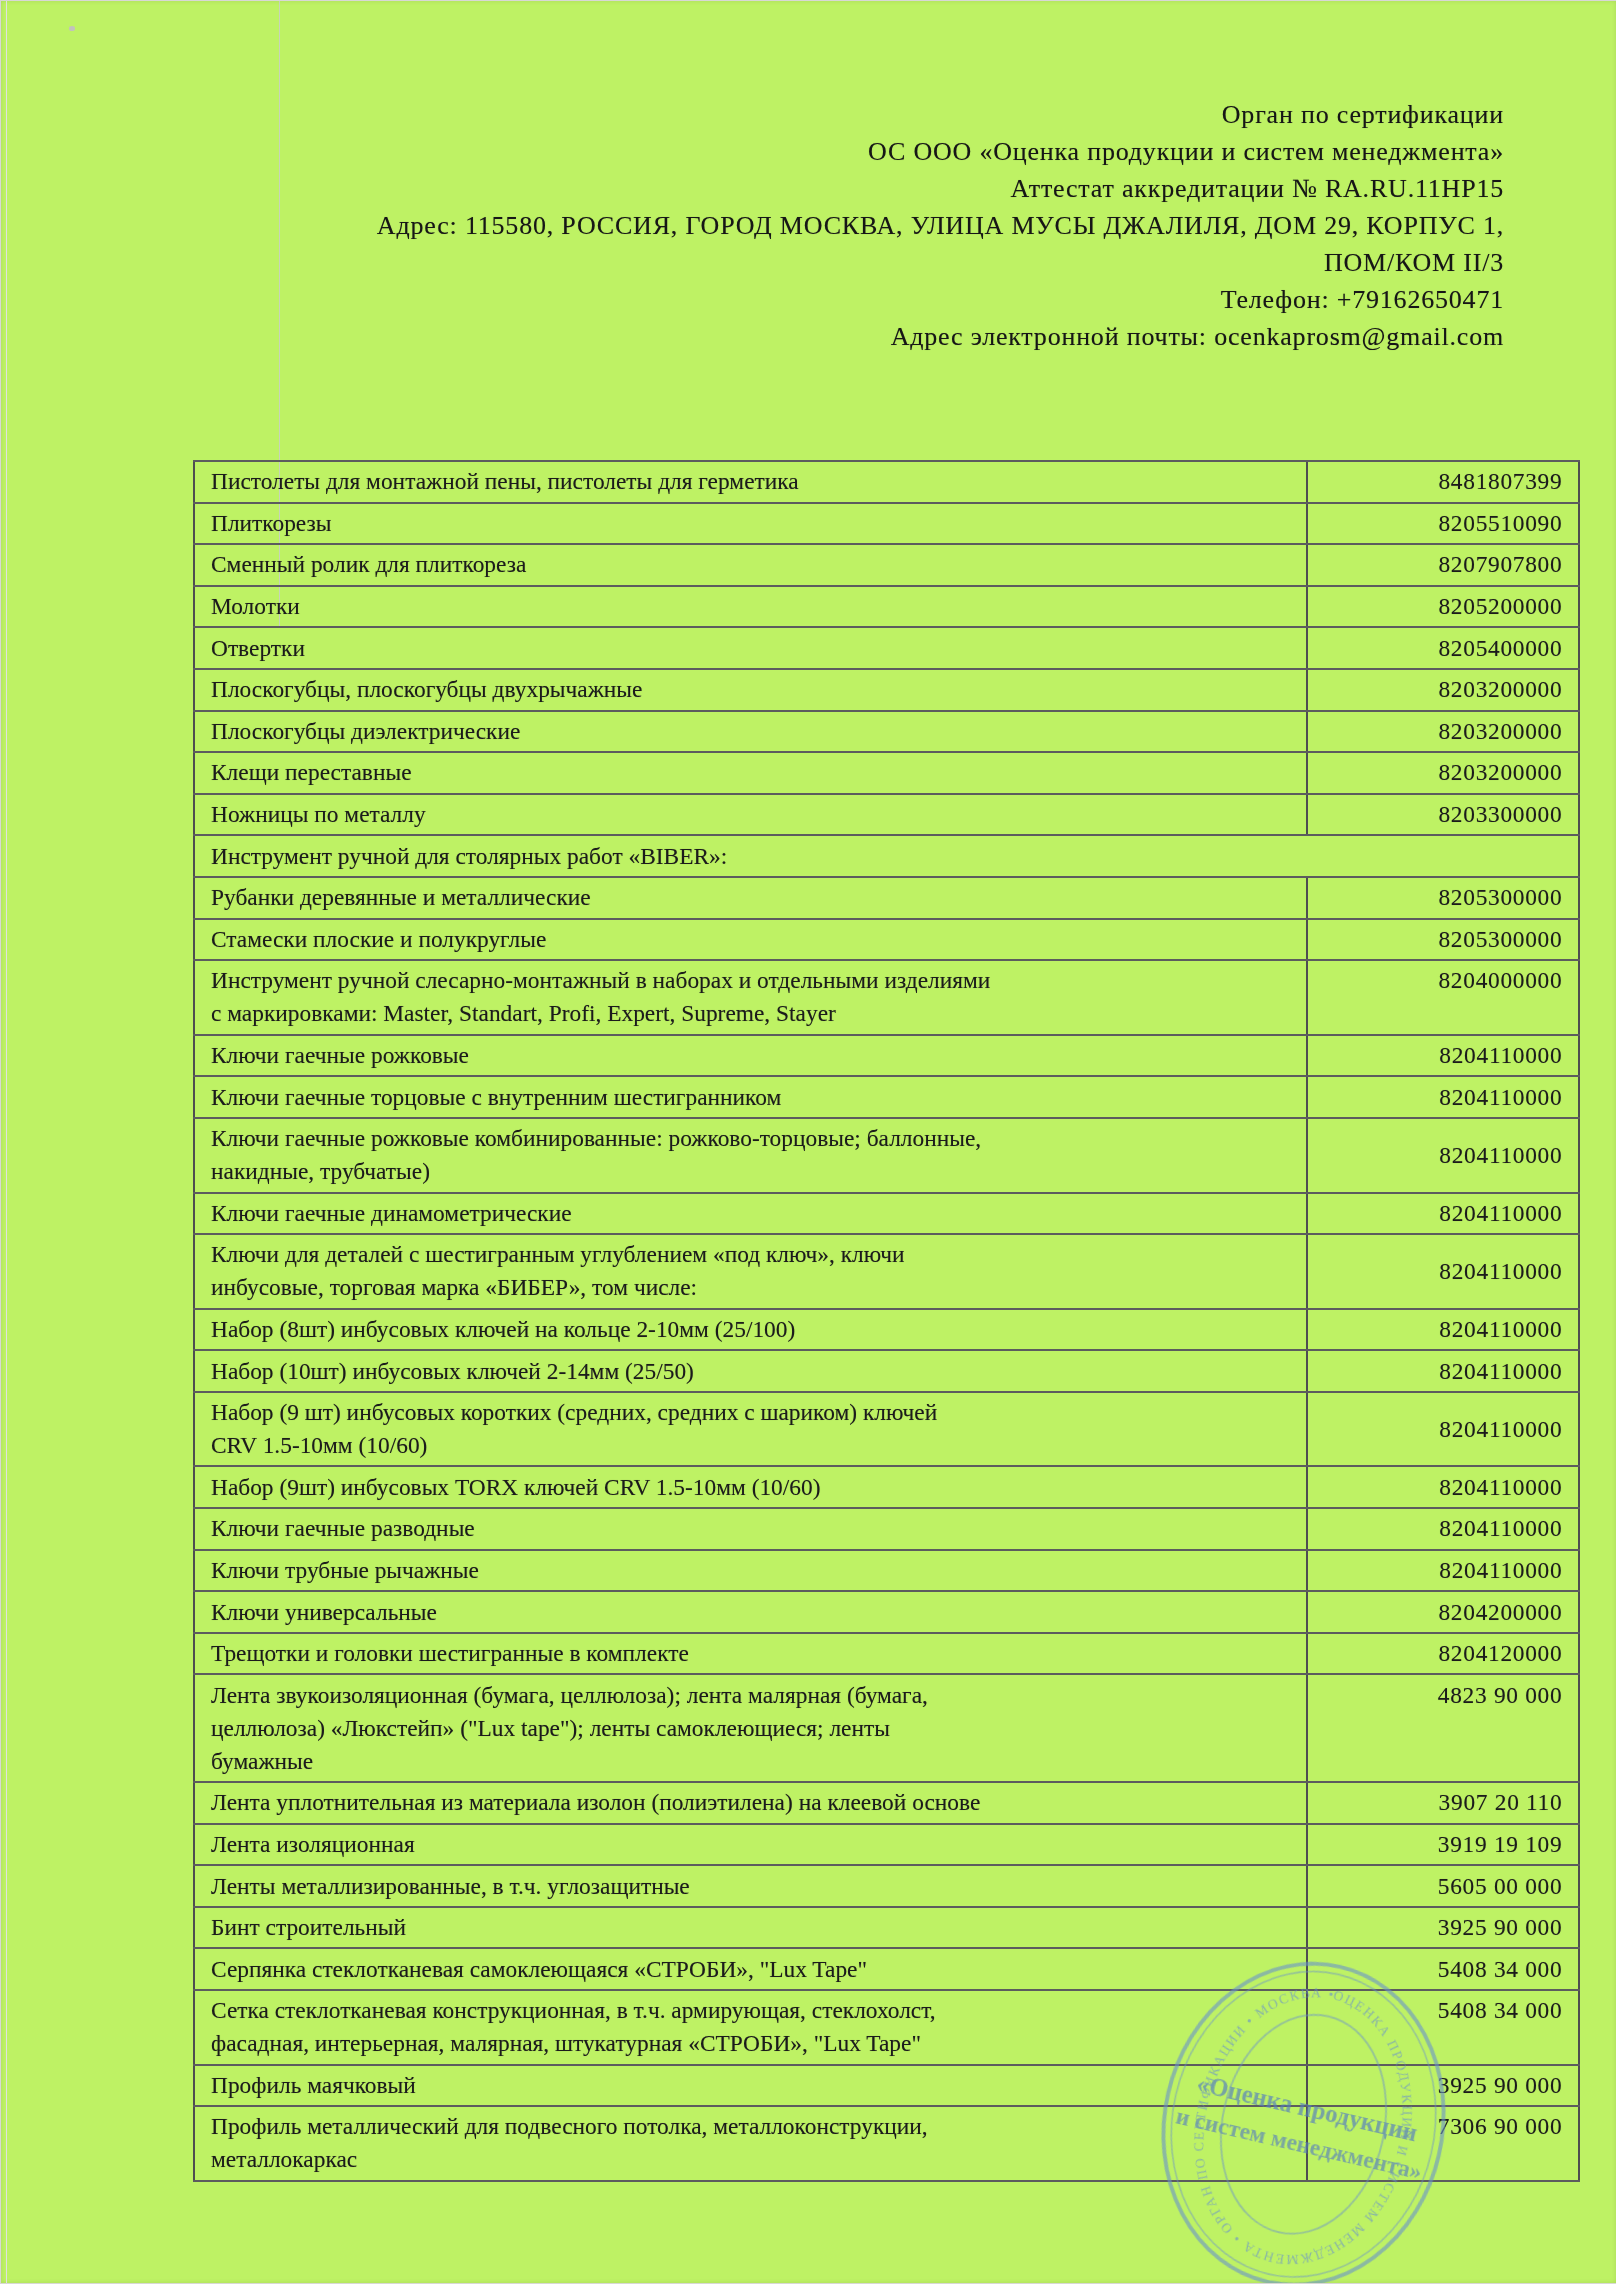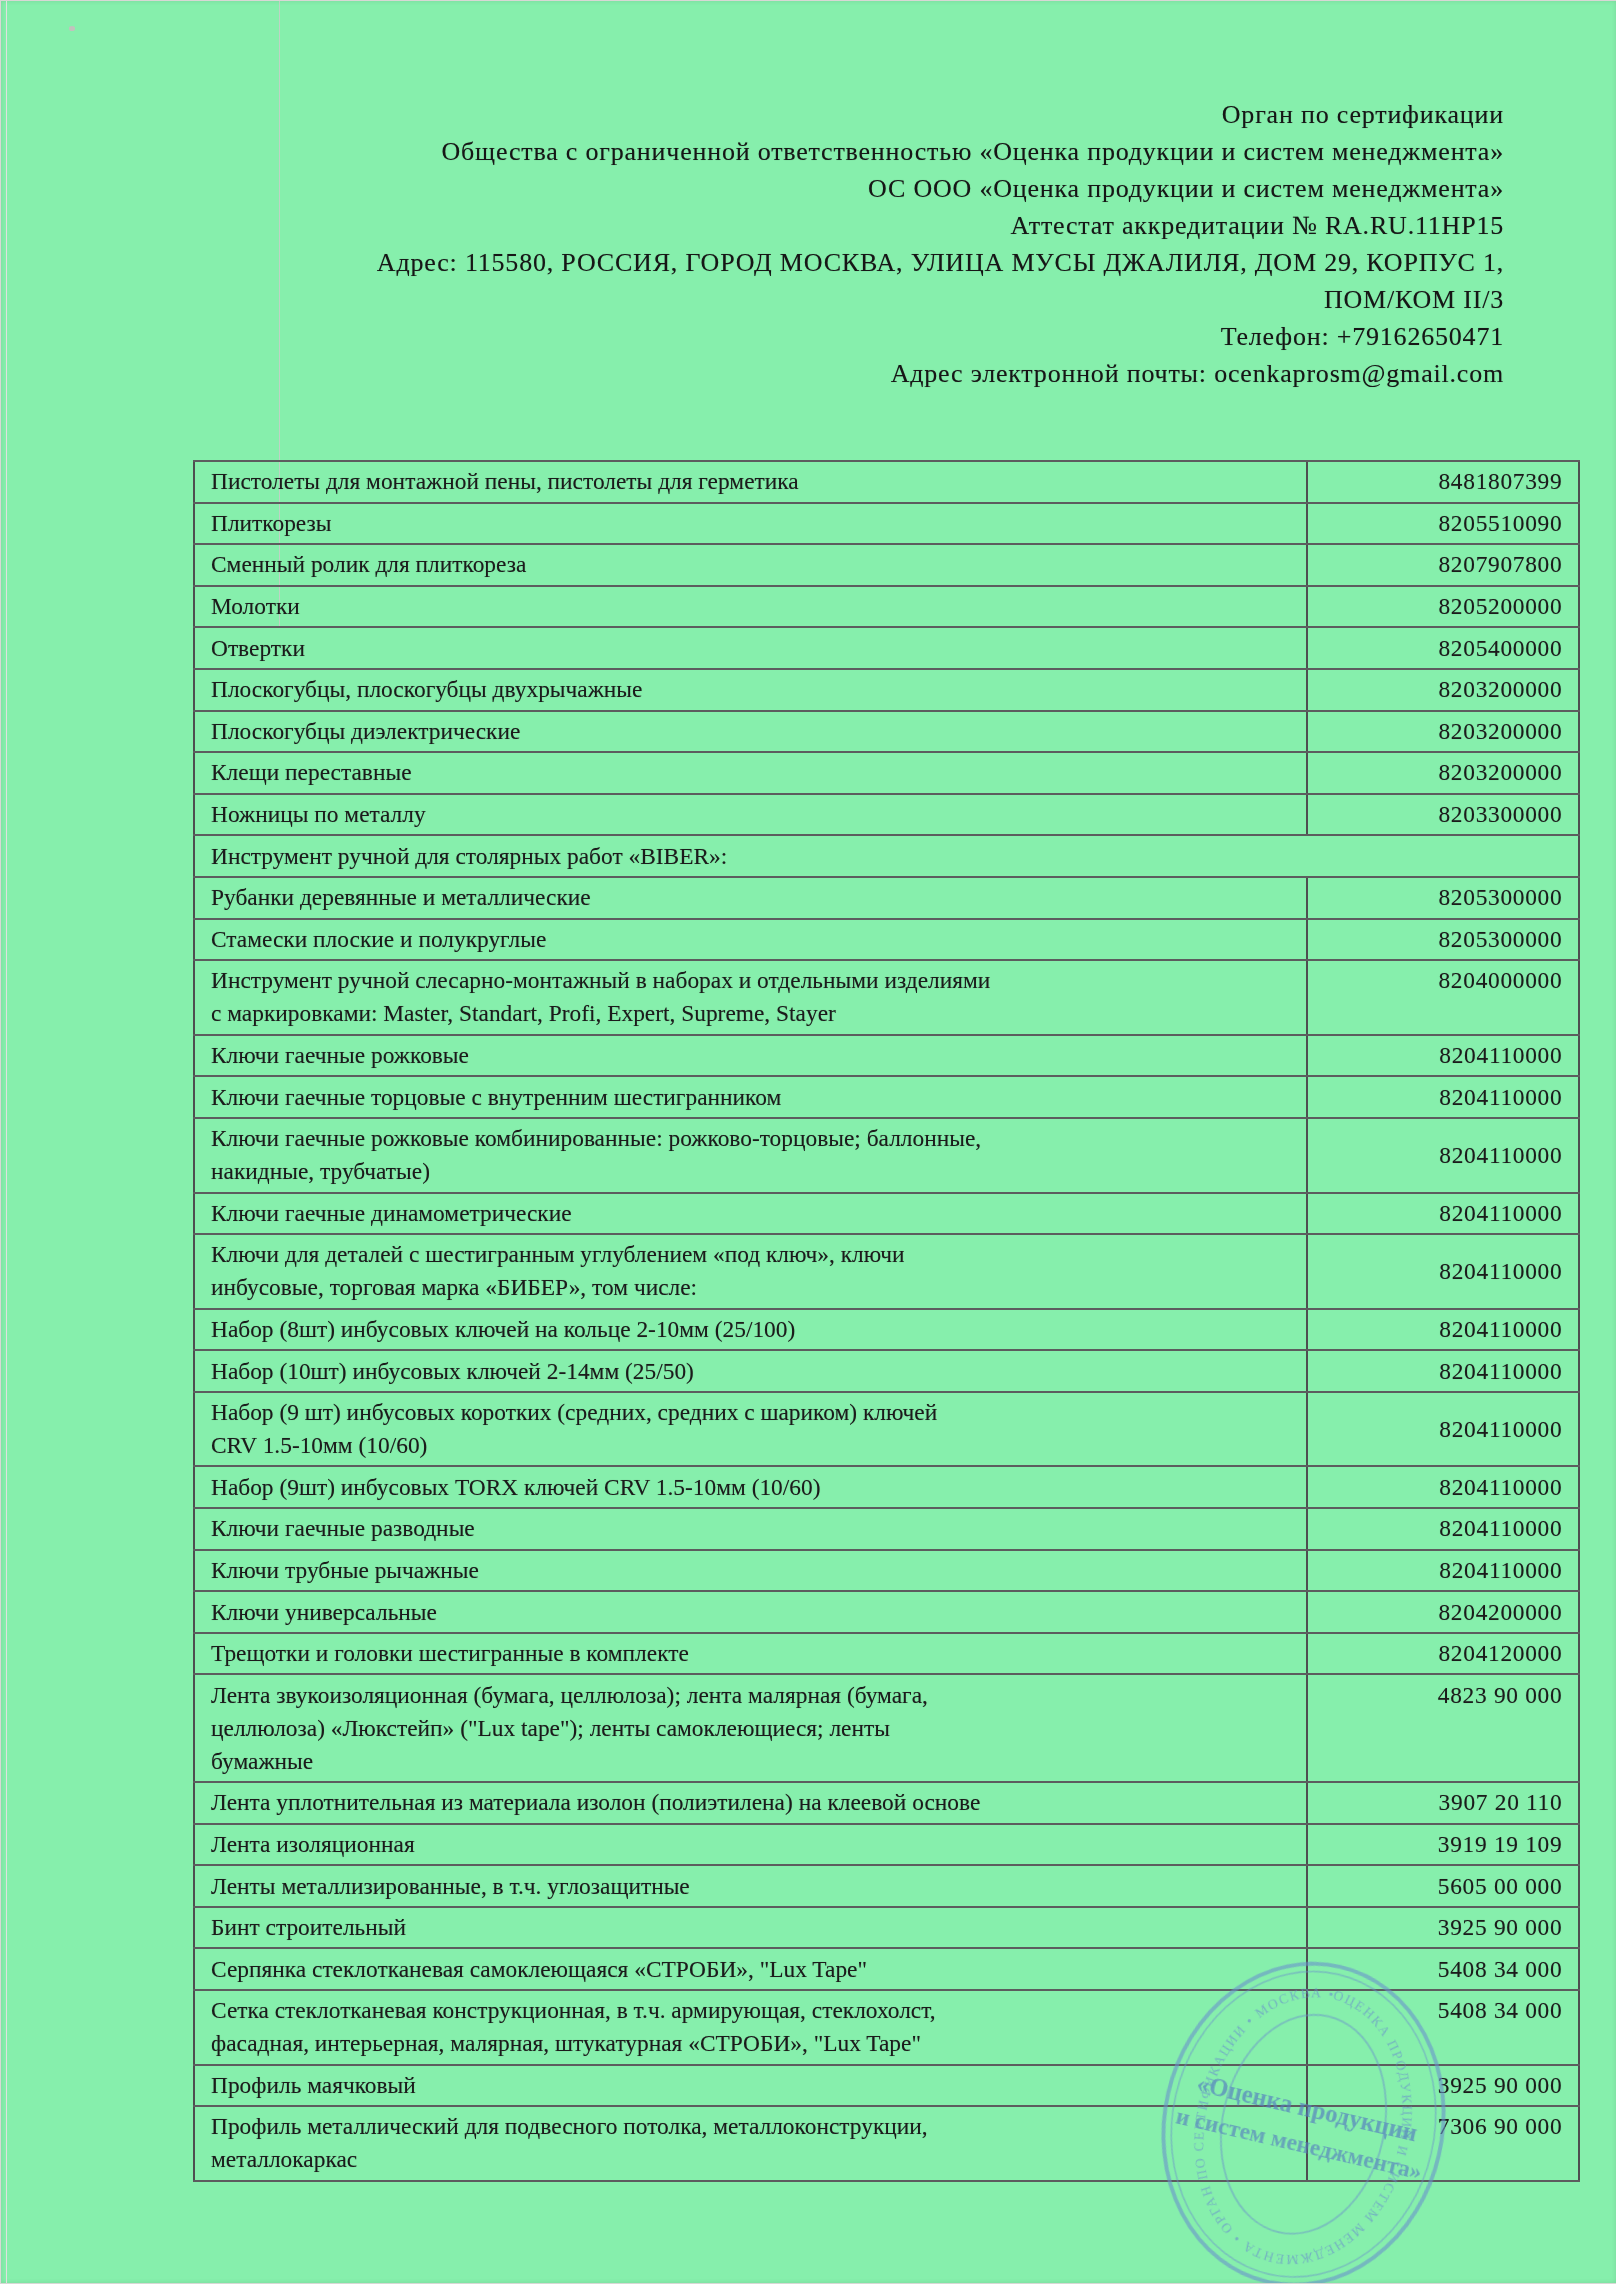--- a/index.html
+++ b/index.html
@@ -1,19 +1,19 @@
 <!DOCTYPE html>
 <html style="font-size:10.4px"><head>
 <meta charset="utf-8">
 <style>
   html,body{margin:0;padding:0;background:#e9e9e7;}
   .page{
     position:relative;
     width:1617px;height:2284px;
-    background:#86efac;
+    background:#bef264;
     font-family:"Liberation Serif", serif;
     color:#1e1e1e;
     overflow:hidden;
     box-shadow:inset 0 0 5.2px rgba(0,0,0,.10);
     border:0.7px solid #d8d8d5;
     box-sizing:border-box;
   }
   
   .edge-line{position:absolute;left:5.2px;top:0;width:1.3px;height:2284px;background:#dfe1df;}
   .artifact-line{position:absolute;left:278px;top:0;width:1.3px;height:625px;background:#c9ccc9;opacity:.85;}
@@ -64,21 +64,20 @@
 <body>
 
 <div class="page">
 
   <div class="edge-line"></div>
   <div class="artifact-line"></div>
   <div class="artifact-dot"></div>
 
   <div class="header-block">
       <div>Орган по сертификации</div>
-      <div>Общества с ограниченной ответственностью «Оценка продукции и систем менеджмента»</div>
       <div>ОС ООО «Оценка продукции и систем менеджмента»</div>
       <div>Аттестат аккредитации № RA.RU.11HP15</div>
       <div>Адрес: 115580, РОССИЯ, ГОРОД МОСКВА, УЛИЦА МУСЫ ДЖАЛИЛЯ, ДОМ 29, КОРПУС 1,</div>
       <div>ПОМ/КОМ II/3</div>
       <div>Телефон: +79162650471</div>
       <div>Адрес электронной почты: ocenkaprosm@gmail.com</div>
     </div>
 
   <table class="codes">
     <colgroup>

